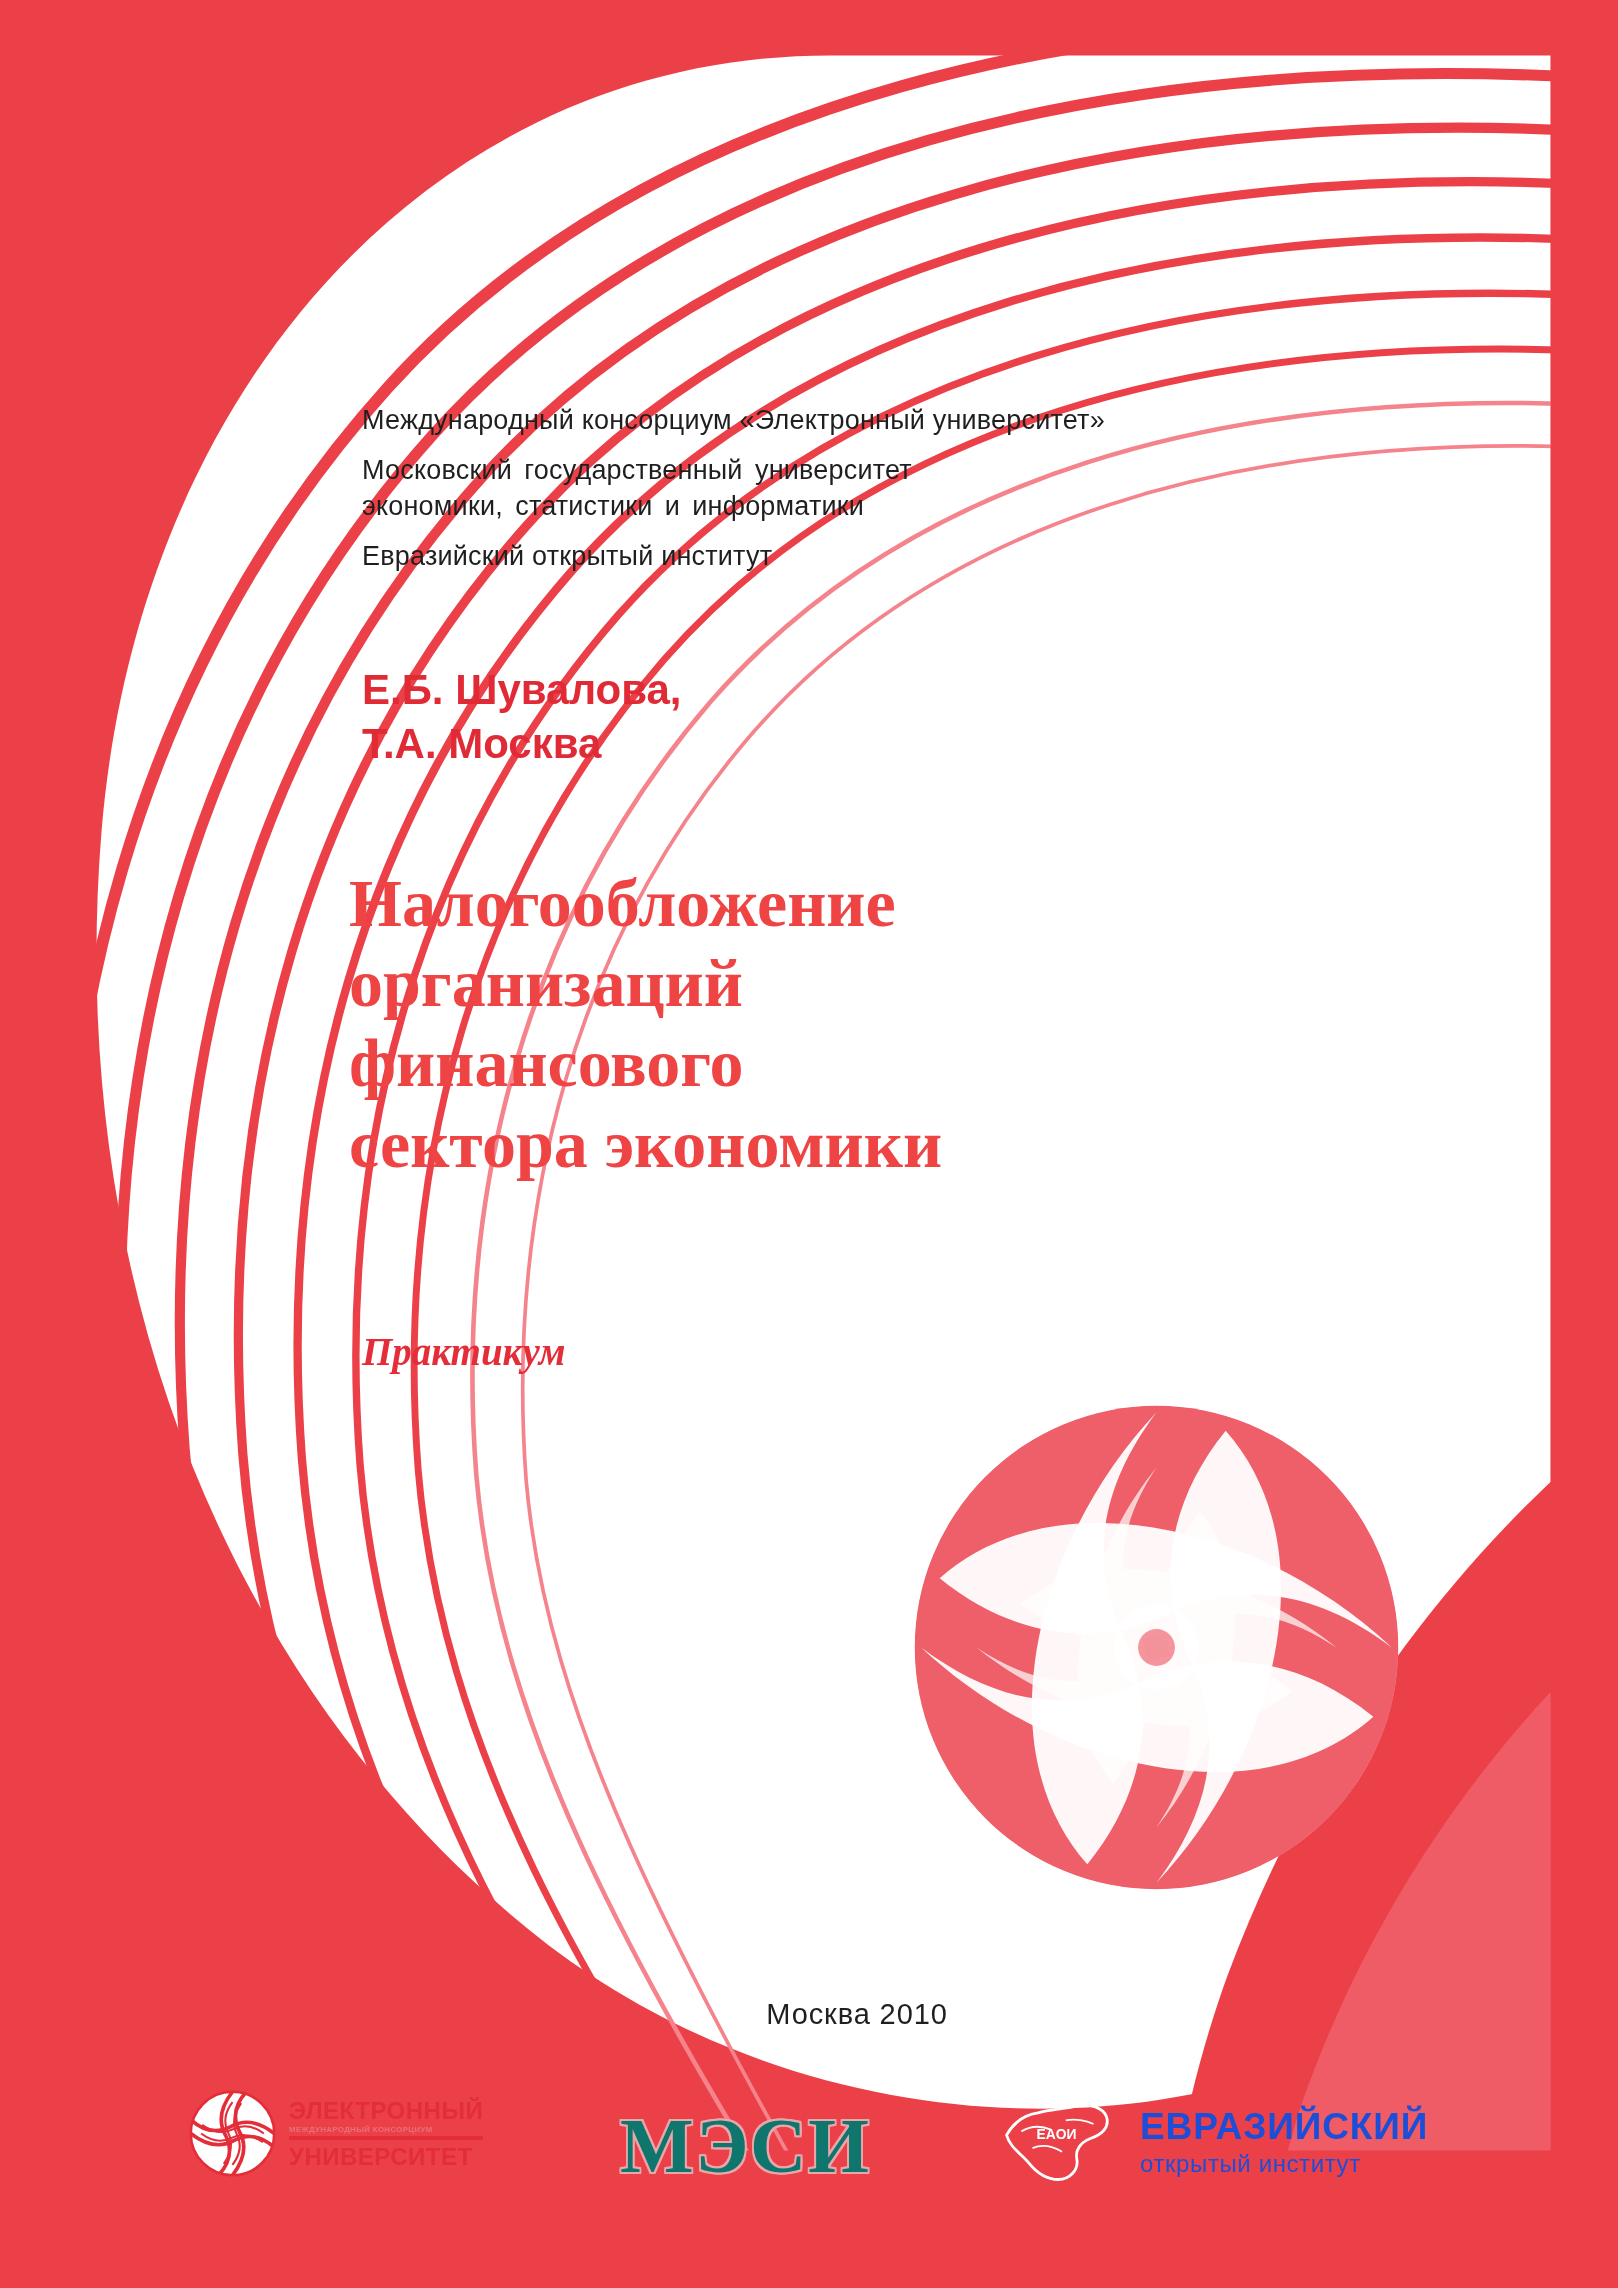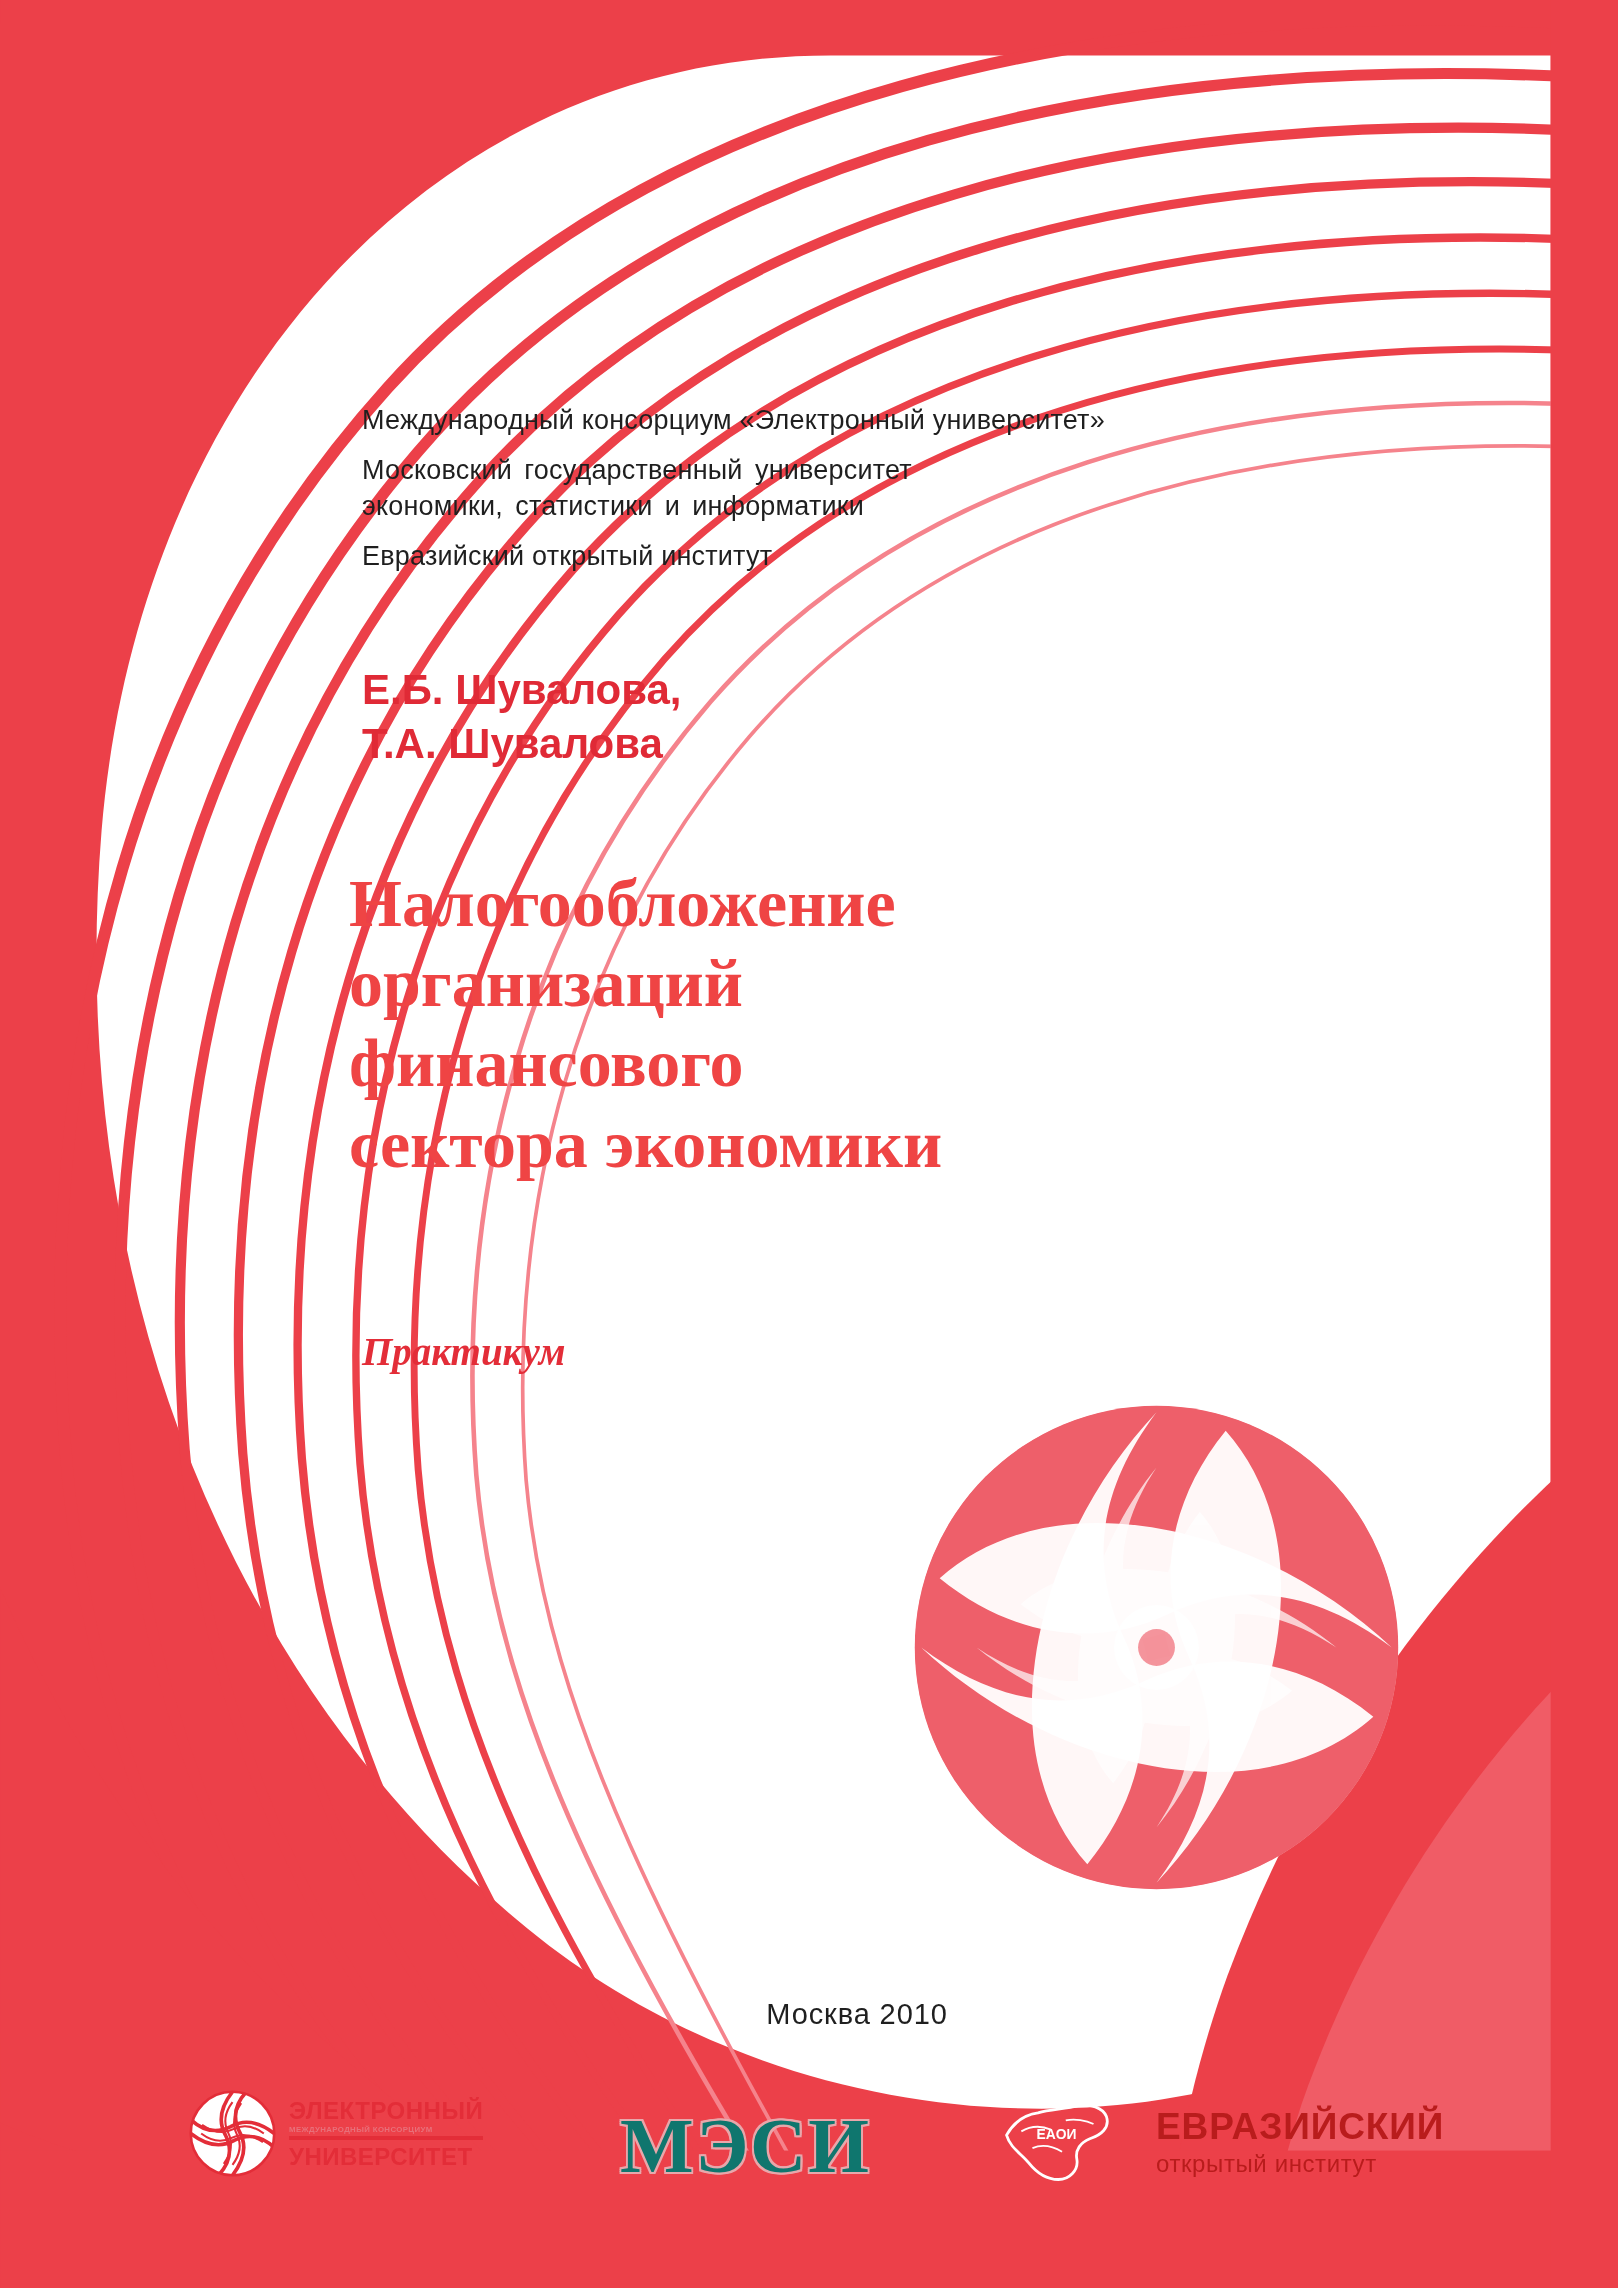--- a/index.html
+++ b/index.html
@@ -172,21 +172,21 @@
 
   .logo-eaoi {
     position: absolute;
     left: 1001px;
     top: 16.6px;
     display: flex;
     align-items: center;
     gap: 28px;
   }
   .logo-eaoi .mark { width: 111px; height: 89px; }
-  .logo-eaoi .txt { color: #b91c1c; line-height: 1.05; margin-left: 16px; }
+  .logo-eaoi .txt { color: #1d4ed8; line-height: 1.05; }
   .logo-eaoi .txt .t1 {
     font-size: 37px;
     font-weight: bold;
     letter-spacing: 0.9px;
   }
   .logo-eaoi .txt .t2 {
     font-size: 24px;
     letter-spacing: 0.6px;
     margin-top: 3.7px;
   }
@@ -285,21 +285,21 @@
 
     <div class="imprint">
       <div class="line l1">Международный консорциум «Электронный университет»</div>
       <div class="line l2">Московский  государственный  университет
 экономики,  статистики  и  информатики</div>
       <div class="line l3">Евразийский открытый институт</div>
     </div>
 
     <div class="authors">
       <div>Е.Б. Шувалова,</div>
-      <div>Т.А. Шувалова</div>
+      <div>Т.А. Москва</div>
     </div>
 
     <div class="title">
       <div>Налогообложение</div>
       <div>организаций</div>
       <div>финансового</div>
       <div>сектора экономики</div>
     </div>
 
     <div class="subtitle">Практикум</div>

